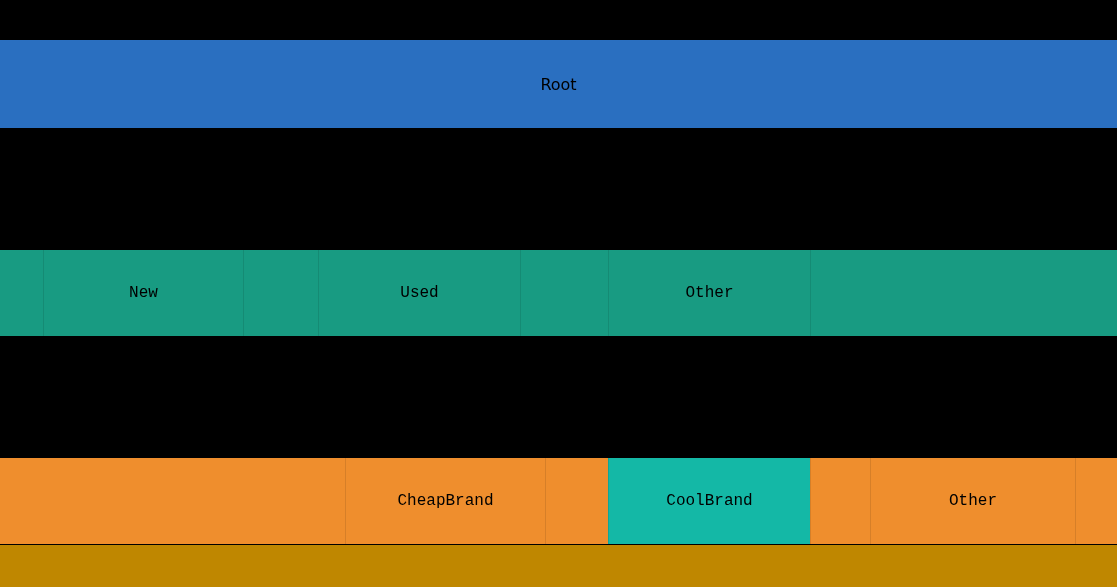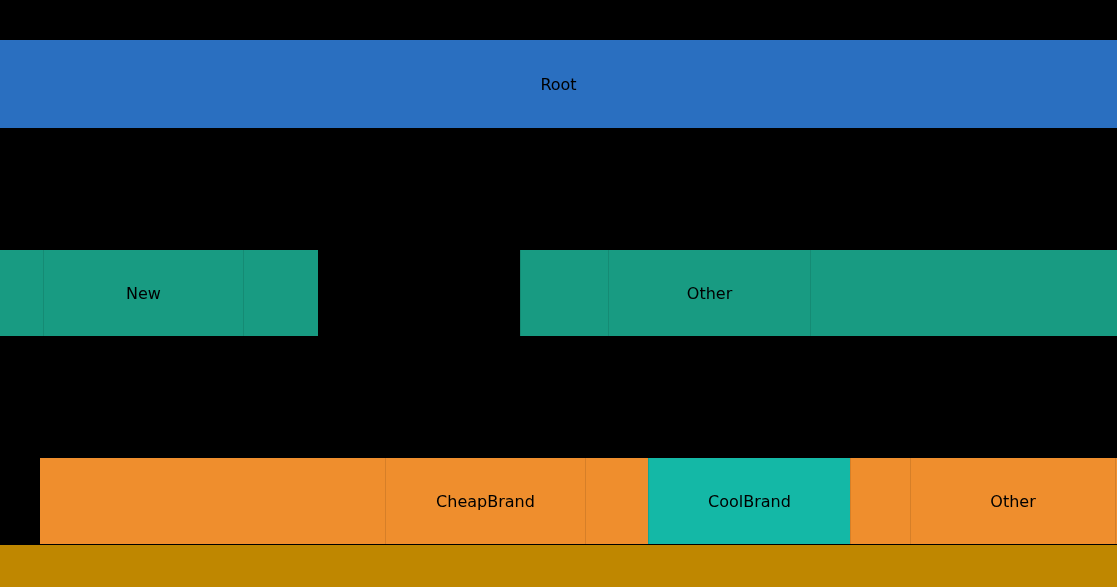--- a/index.html
+++ b/index.html
@@ -38,38 +38,40 @@
     align-items: center;
     justify-content: center;
     box-sizing: border-box;
     overflow: hidden;
     white-space: nowrap;
   }
 
   
   .node-rect.seam-left {
     border-left: 1px solid rgba(0, 0, 0, 0.10);
+    font-family: Liberation Mono, monospace;
   }
 </style>
 </head>
 <body>
 
 <div id="chart-canvas" style="background: rgb(0, 0, 0);">
     <div class="level-band" style="top: 40px; height: 88px;">
       <div class="node-rect" title="Root" style="left: 0px; width: 1117px; height: 88px; background: rgb(42, 111, 192);">Root</div>
     </div>
     <div class="level-band" style="top: 250px; height: 86px;">
       <div class="node-rect" title="" style="left: 0px; width: 43px; height: 86px; background: rgb(24, 155, 130);"></div>
       <div class="node-rect seam-left" title="New" style="left: 43px; width: 200px; height: 86px; background: rgb(24, 155, 130);">New</div>
       <div class="node-rect seam-left" title="" style="left: 243px; width: 75px; height: 86px; background: rgb(24, 155, 130);"></div>
+      <div class="node-rect seam-left" title="Used" style="left: 318px; width: 202px; height: 86px; background: rgb(24, 155, 130);">Used</div>
       <div class="node-rect seam-left" title="" style="left: 520px; width: 88px; height: 86px; background: rgb(24, 155, 130);"></div>
       <div class="node-rect seam-left" title="Other" style="left: 608px; width: 202px; height: 86px; background: rgb(24, 155, 130);">Other</div>
       <div class="node-rect seam-left" title="" style="left: 810px; width: 307px; height: 86px; background: rgb(24, 155, 130);"></div>
     </div>
-    <div class="level-band" style="top: 458px; height: 86px; margin-left: 40px;">
+    <div class="level-band" style="top: 458px; height: 86px;">
       <div class="node-rect" title="" style="left: 0px; width: 345px; height: 86px; background: rgb(239, 142, 45);"></div>
       <div class="node-rect seam-left" title="CheapBrand" style="left: 345px; width: 200px; height: 86px; background: rgb(239, 142, 45);">CheapBrand</div>
       <div class="node-rect seam-left" title="" style="left: 545px; width: 63px; height: 86px; background: rgb(239, 142, 45);"></div>
       <div class="node-rect seam-left" title="CoolBrand" style="left: 608px; width: 202px; height: 86px; background: #14b8a6;">CoolBrand</div>
       <div class="node-rect seam-left" title="" style="left: 810px; width: 60px; height: 86px; background: rgb(239, 142, 45);"></div>
       <div class="node-rect seam-left" title="Other" style="left: 870px; width: 205px; height: 86px; background: rgb(239, 142, 45);">Other</div>
       <div class="node-rect seam-left" title="" style="left: 1075px; width: 42px; height: 86px; background: rgb(239, 142, 45);"></div>
     </div>
     <div class="level-band" style="top: 545px; height: 42px;">
       <div class="node-rect" title="" style="left: 0px; width: 1117px; height: 42px; background: rgb(191, 135, 0);"></div>

